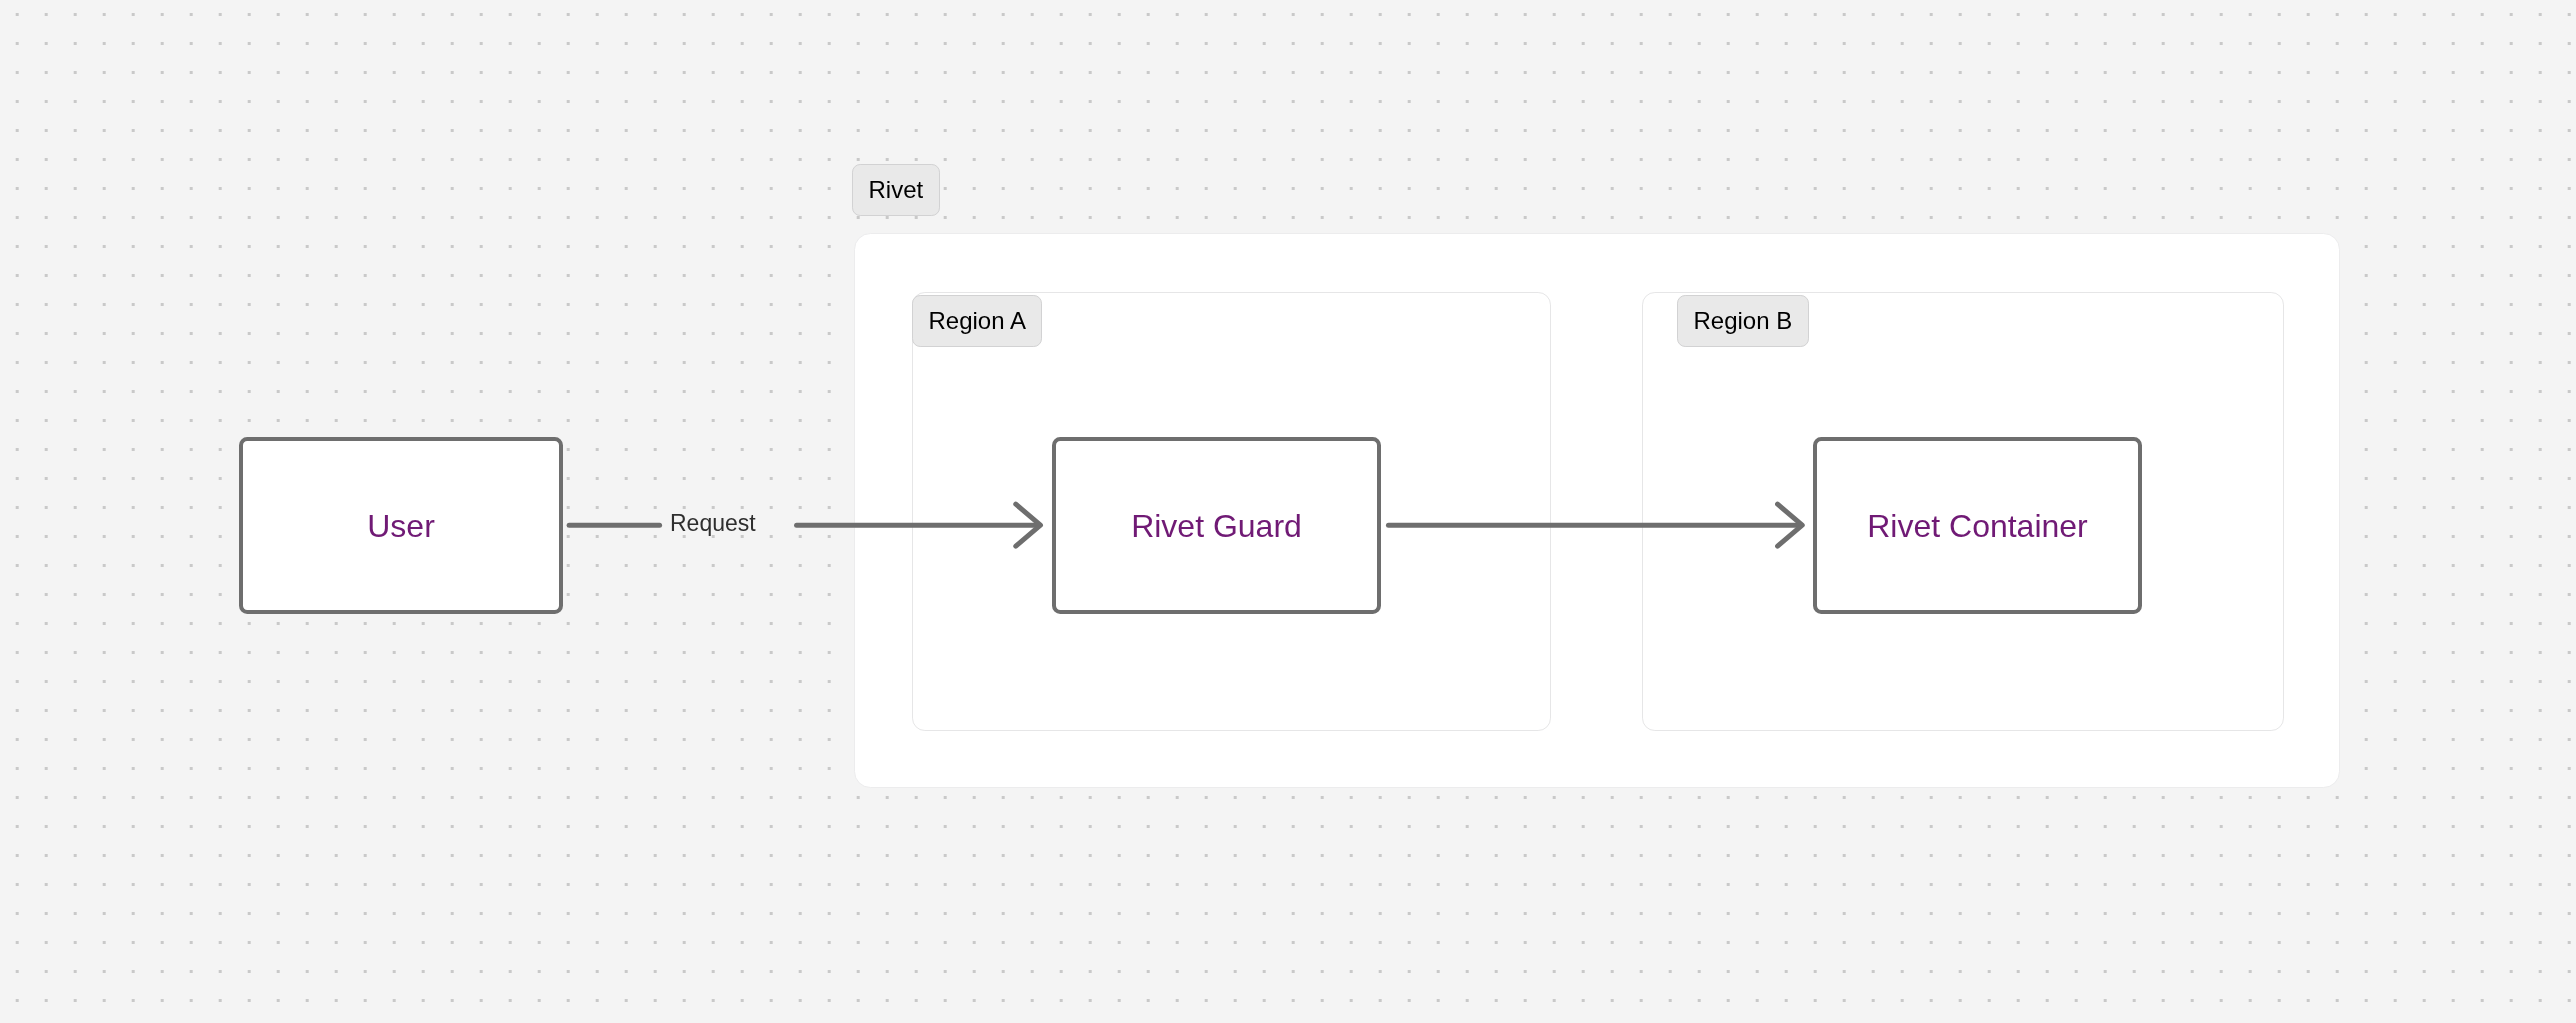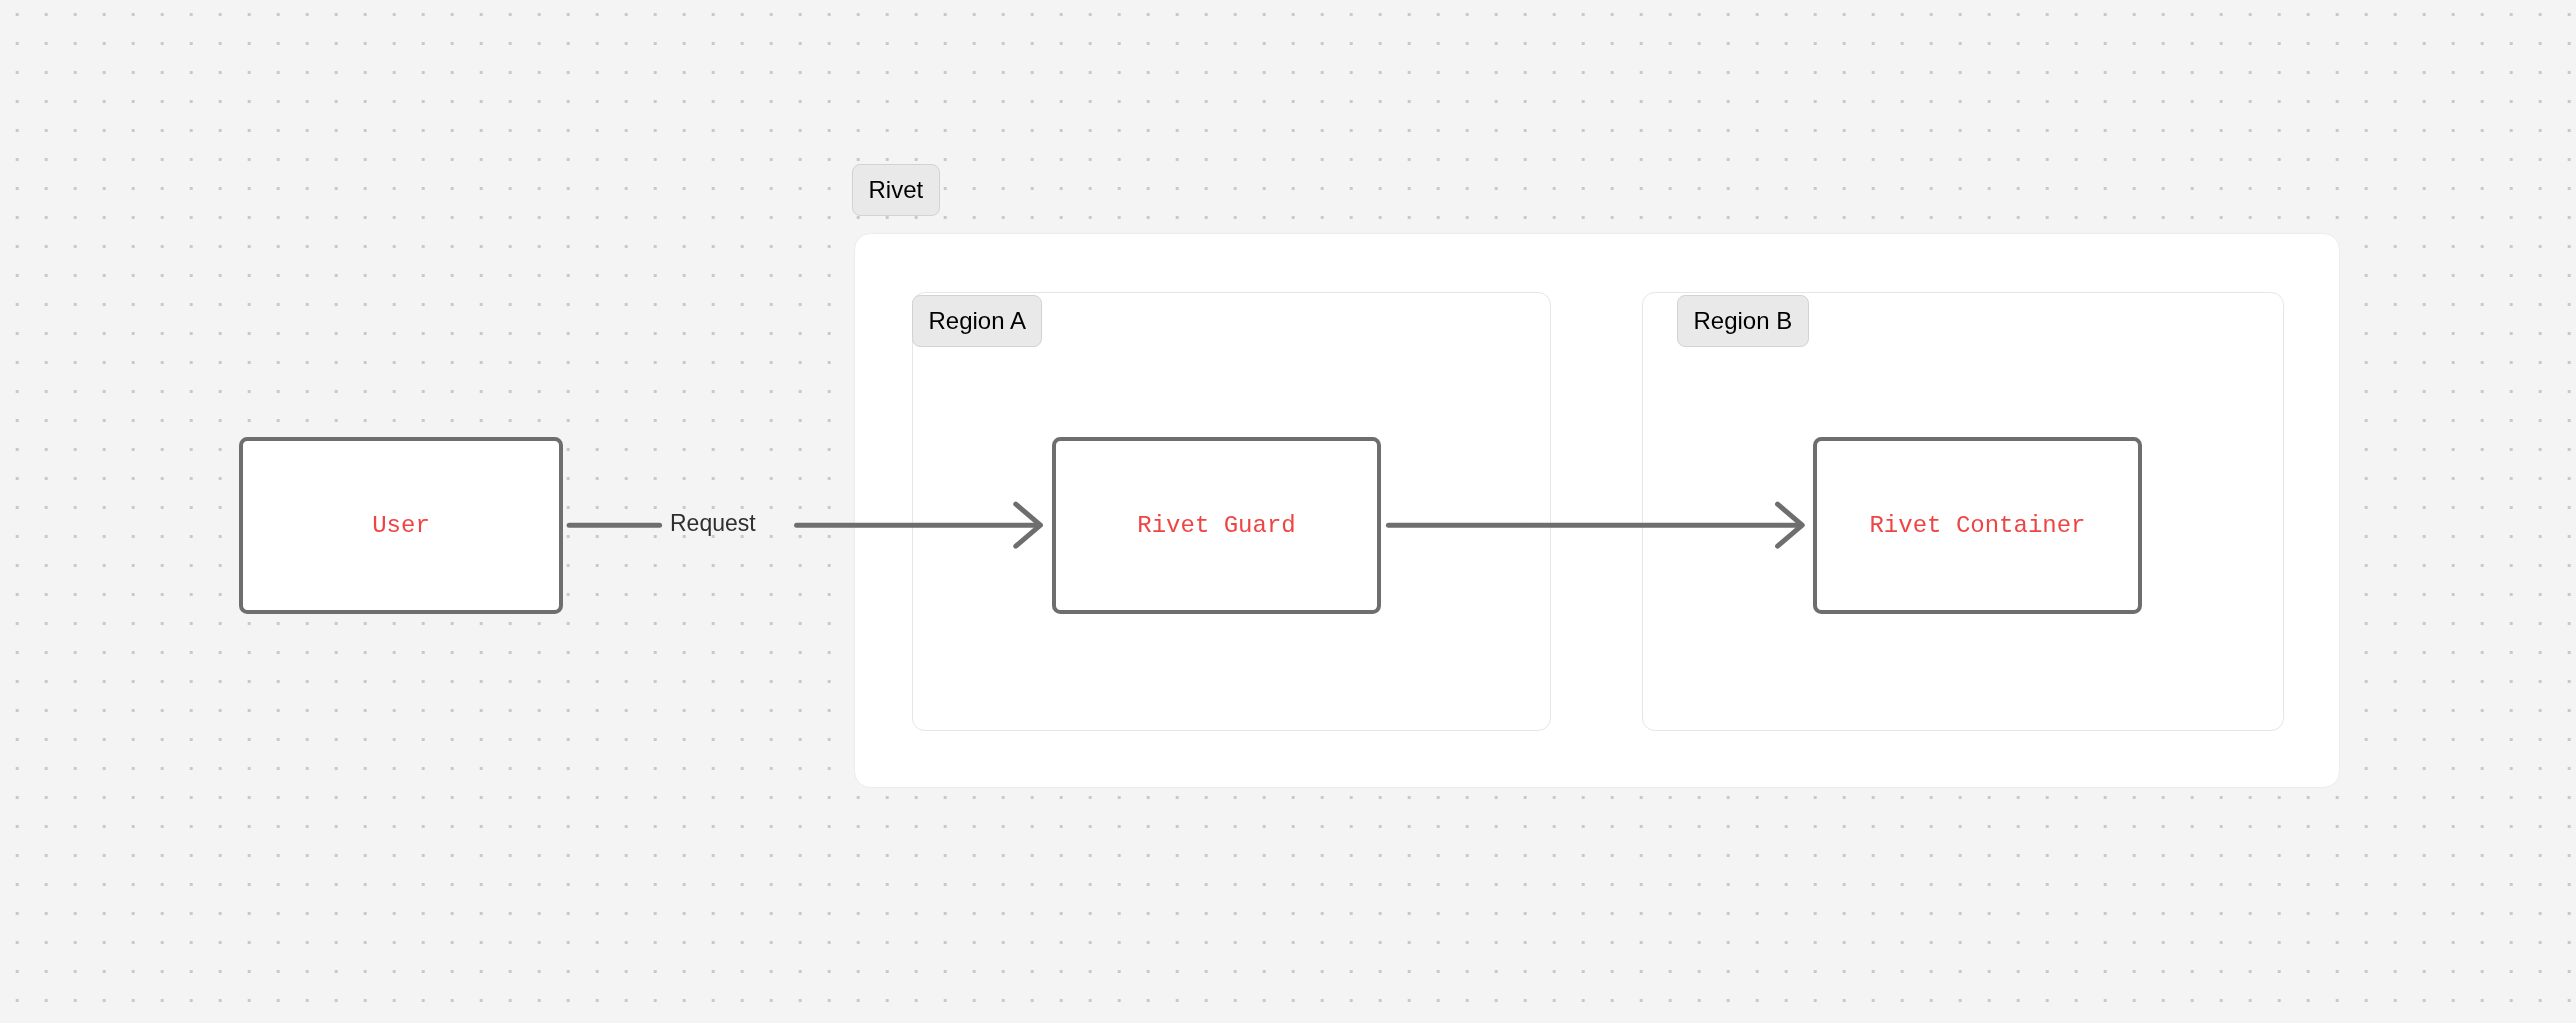--- a/index.html
+++ b/index.html
@@ -76,25 +76,24 @@
     background: #ffffff;
     border: 4.6px solid #6e6e6e;
     border-radius: 8.2px;
     box-sizing: border-box;
     display: flex;
     align-items: center;
     justify-content: center;
     z-index: 8;
   }
   .node-label {
-    font-size: 24px;
-    color: #ef4444;
+    font-size: 32px;
+    color: #701a75;
     line-height: 1;
     white-space: nowrap;
-    font-family: Liberation Mono, monospace;
   }
   .node-user      { left: 239px;  width: 324px; }
   .node-guard     { left: 1052px; width: 329px; }
   .node-container { left: 1813px; width: 329px; }
 
   
   #edges {
     position: absolute;
     left: 0;
     top: 0;

